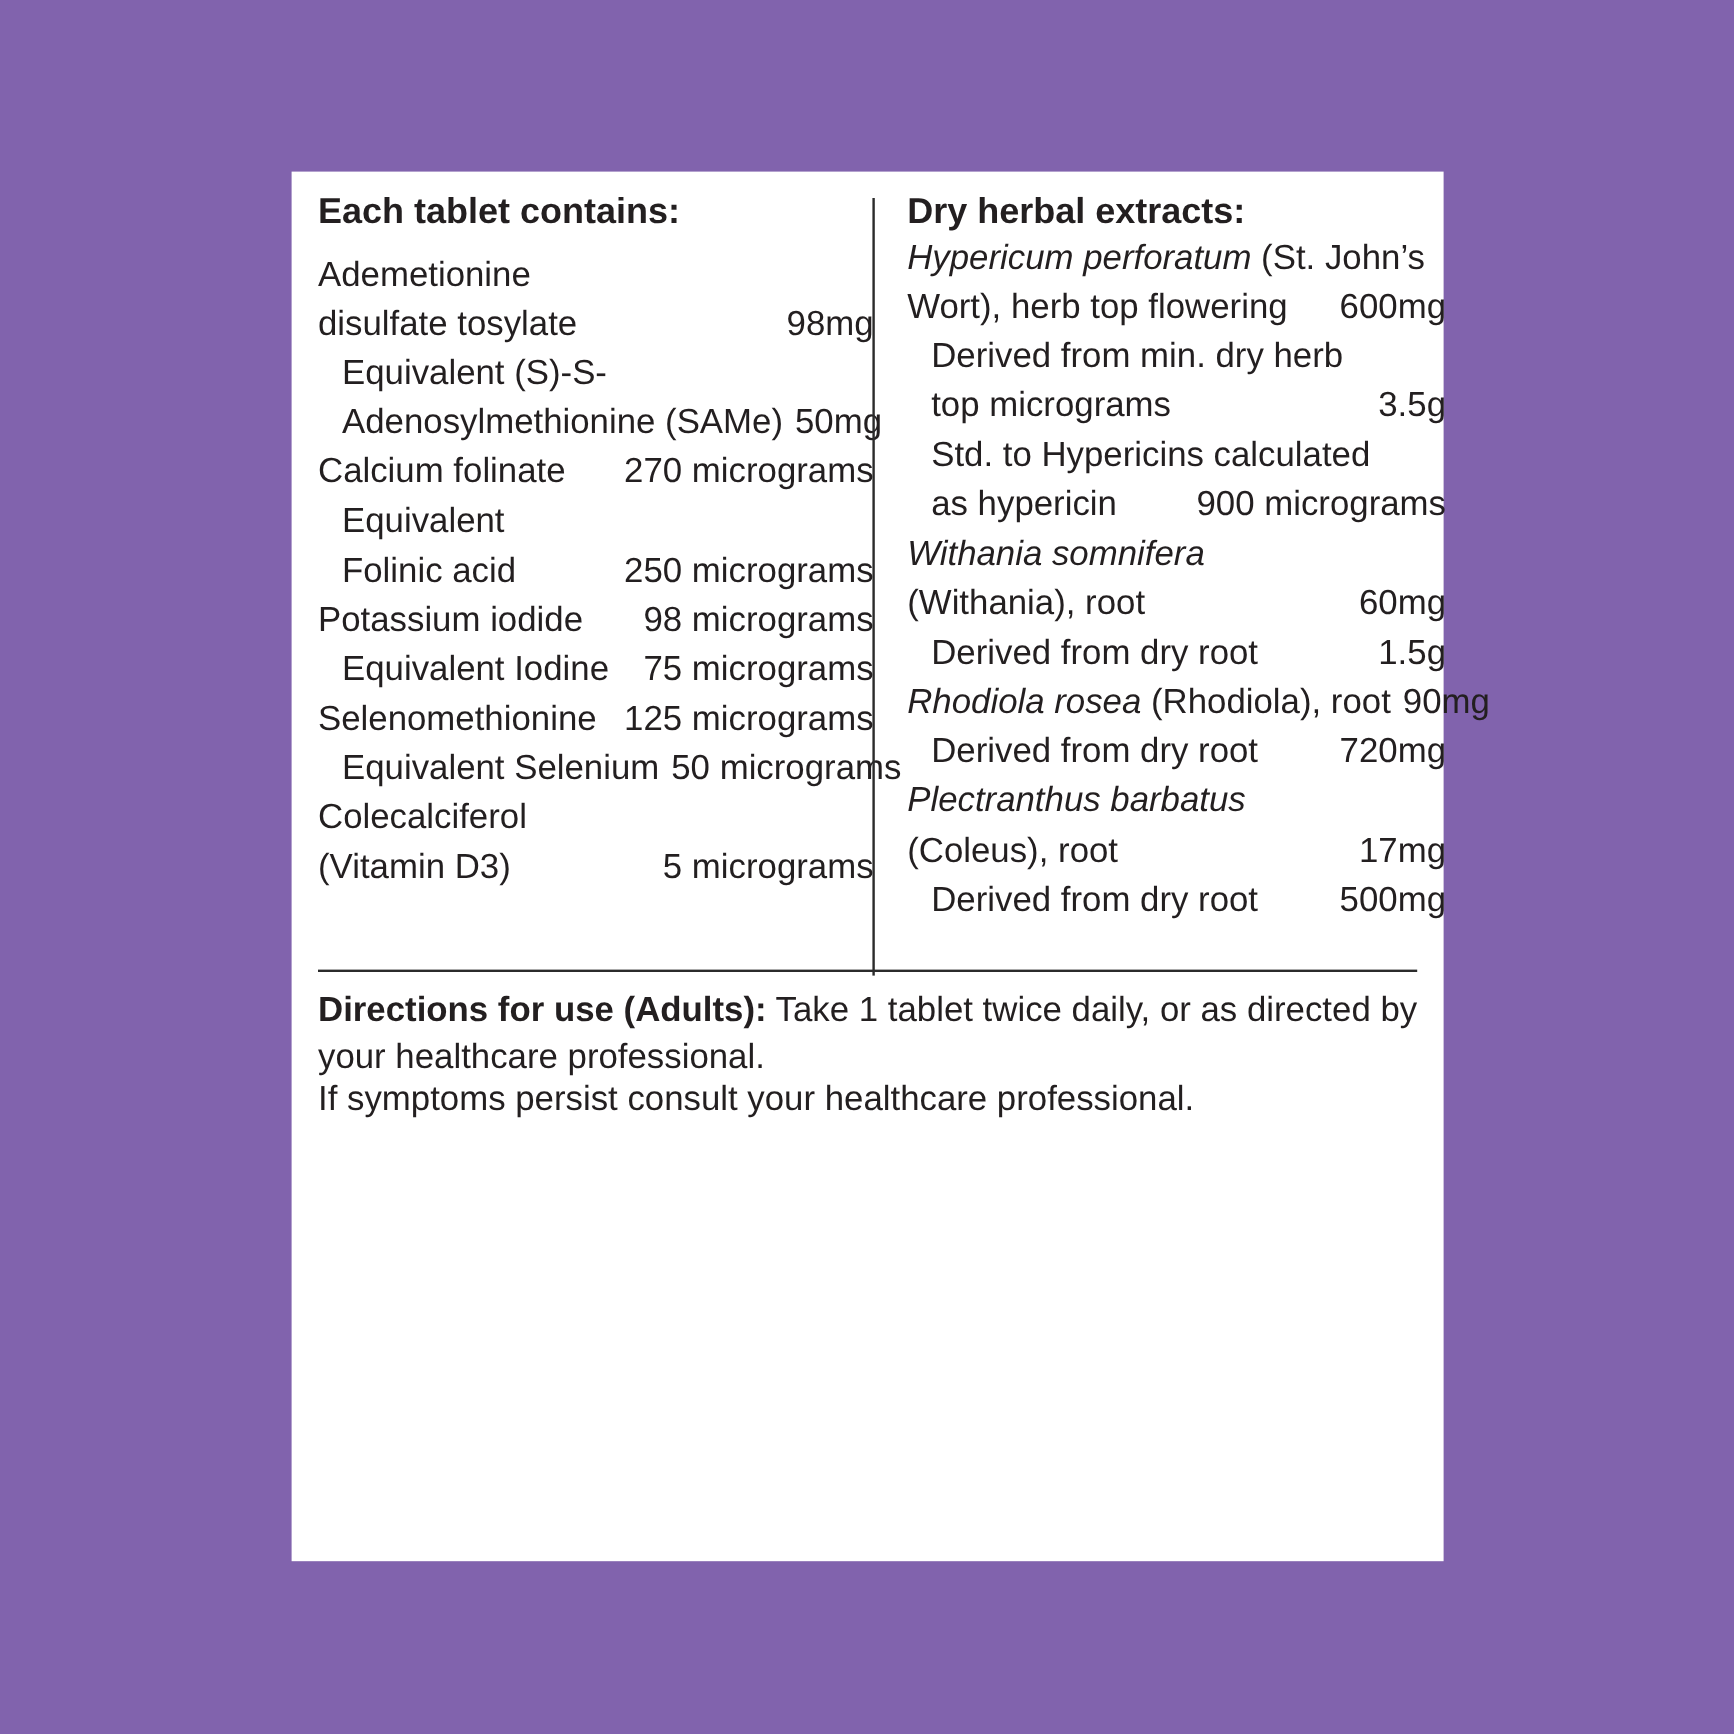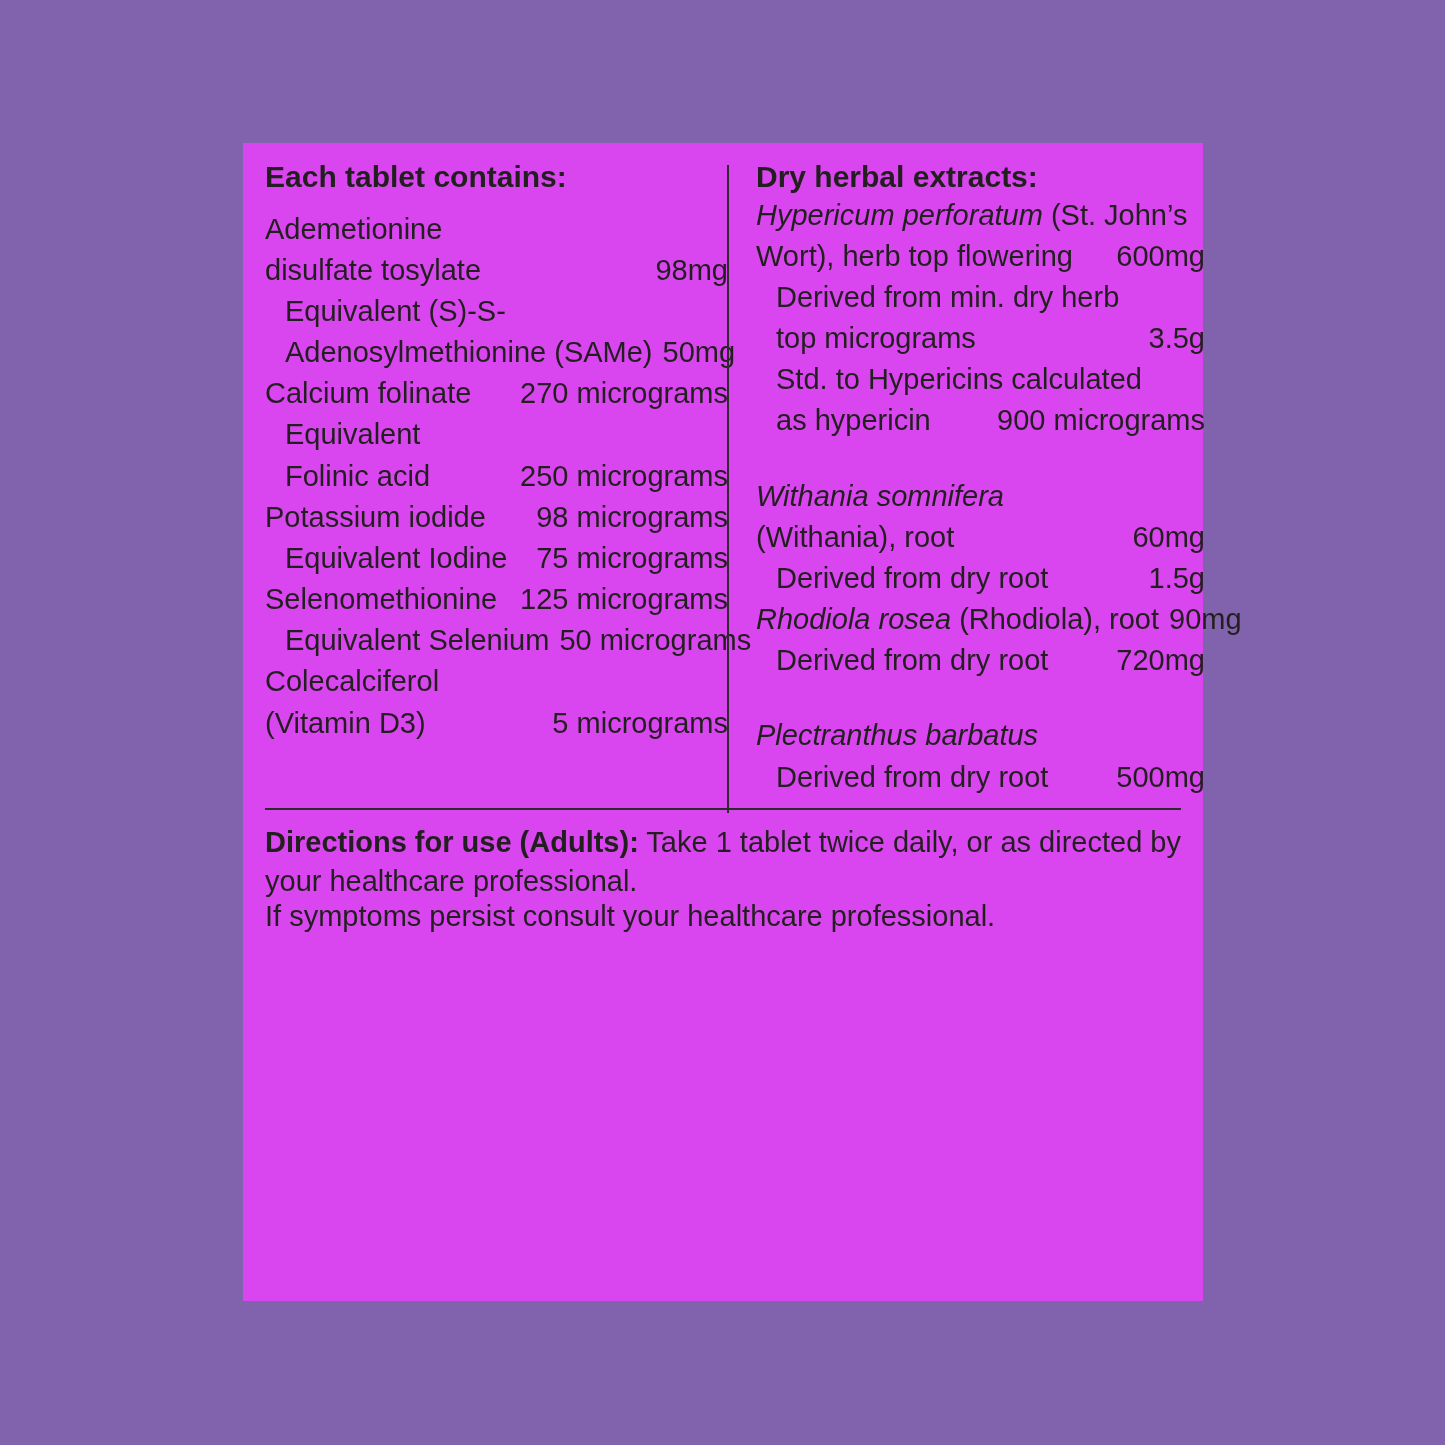--- a/index.html
+++ b/index.html
@@ -12,21 +12,21 @@
     background: #8163ad;
     font-family: "Liberation Sans", sans-serif;
     overflow: hidden;
   }
   .label-panel {
     position: absolute;
     left: 243px;
     top: 143px;
     width: 960px;
     height: 1158px;
-    background: #d946ef;
+    background: #ffffff;
     box-sizing: border-box;
     padding: 0;
   }
   .columns {
     position: relative;
     display: flex;
     flex-direction: row;
     padding: 18px 22px 0 22px;
     box-sizing: border-box;
   }
@@ -85,21 +85,20 @@
   }
   .row .amt {
     text-align: right;
     padding-left: 10px;
   }
   .indent1 .nm {
     padding-left: 20px;
   }
   .it {
     font-style: italic;
-    margin-top: 34px;
   }
   .directions {
     position: absolute;
     left: 22px;
     top: 680px;
     width: 916px;
     font-size: 29px;
     color: #231f20;
     line-height: 1.34;
   }
@@ -224,20 +223,24 @@
         <span class="amt">90mg</span>
       </div>
       <div class="row indent1">
         <span class="nm">Derived from dry root</span>
         <span class="amt">720mg</span>
       </div>
       <div class="row">
         <span class="nm it">Plectranthus barbatus</span>
         <span class="amt"></span>
       </div>
+      <div class="row">
+        <span class="nm">(Coleus), root</span>
+        <span class="amt">17mg</span>
+      </div>
       <div class="row indent1">
         <span class="nm">Derived from dry root</span>
         <span class="amt">500mg</span>
       </div>
     </div>
 
     <div class="vrule"></div>
     <div class="hrule"></div>
   </div>
 

